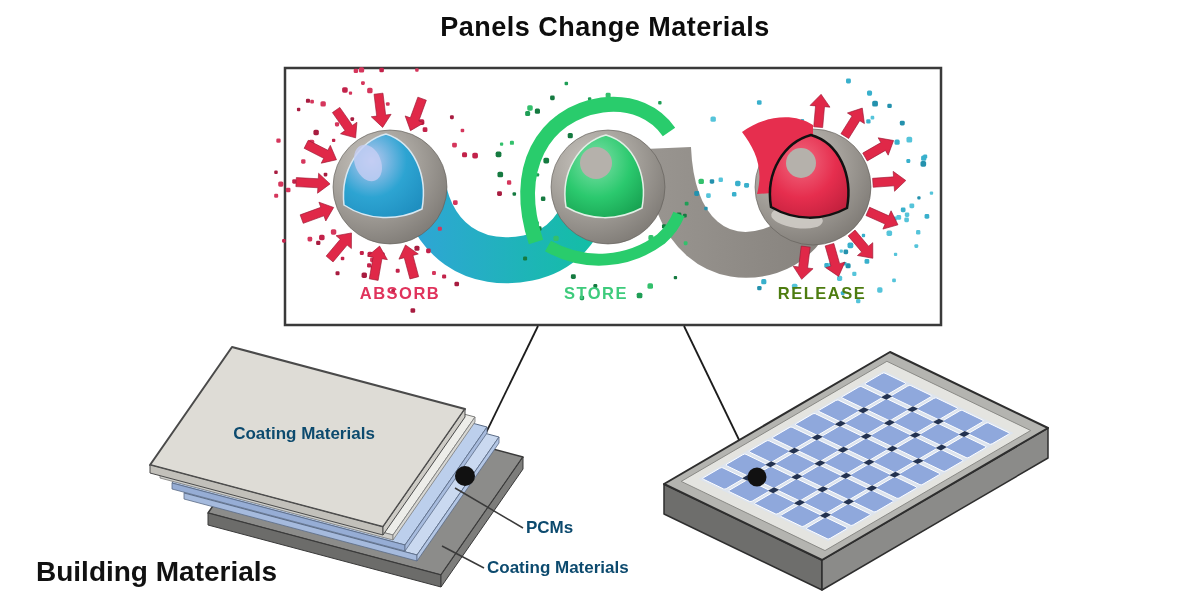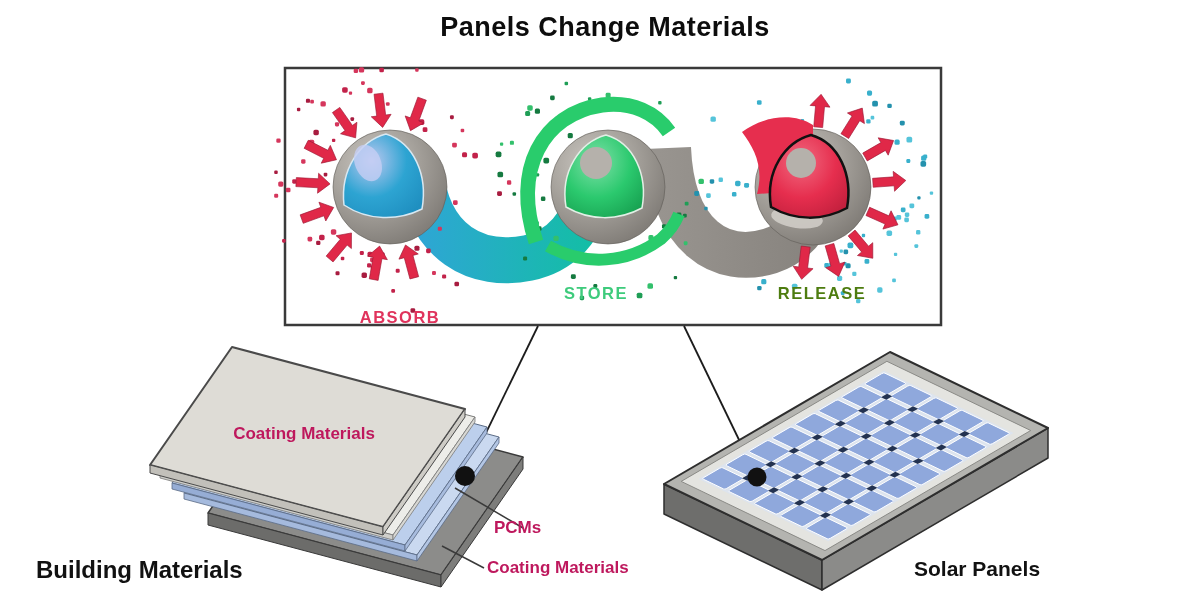--- a/index.html
+++ b/index.html
@@ -9,22 +9,22 @@
   }
   .abs{position:absolute;white-space:nowrap;}
   .title{
     top:12px;left:605px;transform:translateX(-50%);
     font-size:27px;font-weight:bold;color:#0d0d0d;letter-spacing:.5px;
   }
   .stage-label{
     top:284px;transform:translateX(-50%);
     font-size:16.5px;font-weight:bold;letter-spacing:1.5px;
   }
-  .layer-label{font-size:17px;font-weight:bold;color:#be185d;}
-  .caption{font-size:24px;font-weight:bold;color:#111;}
+  .layer-label{font-size:17px;font-weight:bold;color:#0c4a6e;}
+  .caption{font-size:28px;font-weight:bold;color:#111;}
   svg{position:absolute;top:0;left:0;}
 </style>
 </head>
 <body>
 
 <div class="canvas">
 
   <svg width="1200" height="600" viewBox="0 0 1200 600">
     <defs>
       <radialGradient id="shellGrad" cx="35%" cy="30%" r="80%">
@@ -384,23 +384,22 @@
           <rect x="0.78" y="0.859" width="0.04" height="0.032" fill="#233250"></rect>
         </g>
     </g>
 
     <circle cx="465" cy="476" r="10" fill="#111111"></circle>
     <circle cx="757" cy="477" r="9.5" fill="#111111"></circle>
   </svg>
 
   <div class="abs title">Panels Change Materials</div>
 
-  <div class="abs stage-label" style="left: 400px; color: rgb(224, 51, 92); margin-top: 24px;">ABSORB</div>
+  <div class="abs stage-label" style="left: 400px; color: rgb(224, 51, 92);">ABSORB</div>
   <div class="abs stage-label" style="left: 596px; color: rgb(62, 203, 124);">STORE</div>
   <div class="abs stage-label" style="left: 822px; color: #4d7c0f;">RELEASE</div>
 
   <div class="abs layer-label" style="left:304px;top:434px;transform:translate(-50%,-50%);">Coating Materials</div>
-  <div class="abs layer-label" style="left:494px;top:518px;">PCMs</div>
+  <div class="abs layer-label" style="left:526px;top:518px;">PCMs</div>
   <div class="abs layer-label" style="left:487px;top:558px;">Coating Materials</div>
 
   <div class="abs caption" style="left:36px;top:556px;">Building Materials</div>
-  <div class="abs caption" style="left:914px;top:557px;font-size:21px;">Solar Panels</div>
 </div>
 
 </body></html>

